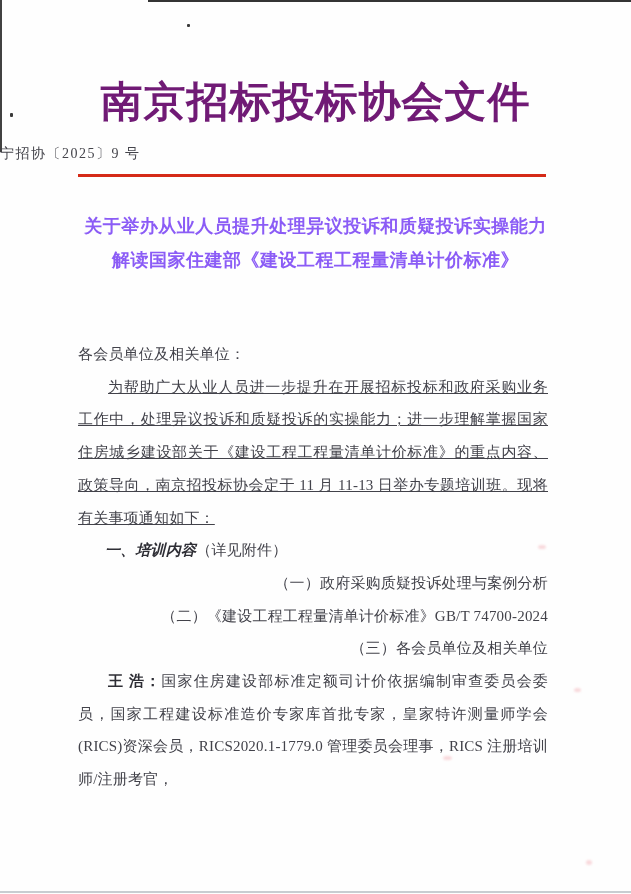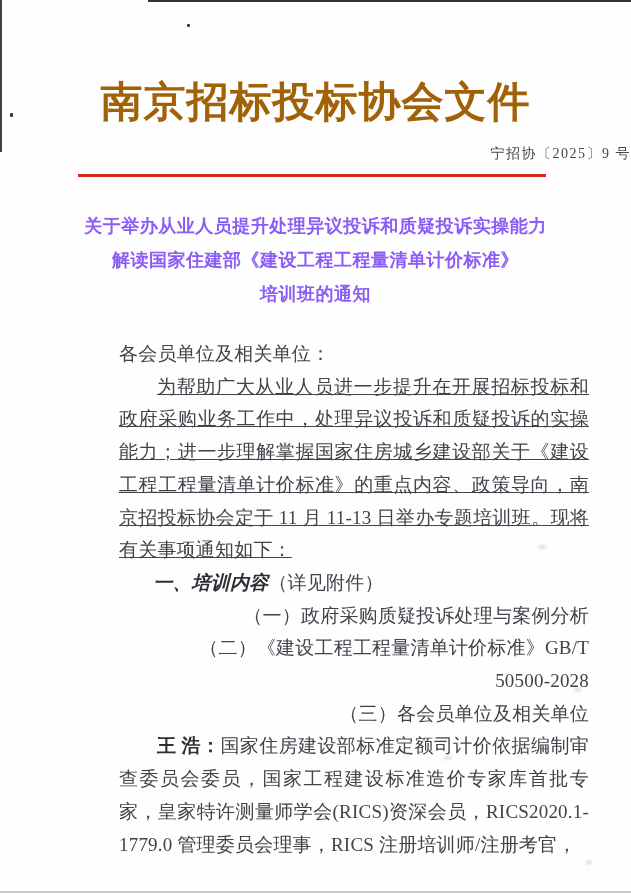--- a/index.html
+++ b/index.html
@@ -22,49 +22,48 @@
   .smudge.m1{left:538px;top:545px;width:8px;height:4px;}
   .smudge.m2{left:574px;top:688px;width:7px;height:4px;}
   .smudge.m3{left:443px;top:756px;width:9px;height:4px;}
   .smudge.m4{left:586px;top:860px;width:6px;height:5px;}
   
   .org-title{
     position:absolute;top:74px;left:0;width:100%;
     text-align:center;
     font-size:42px;font-weight:bold;
     letter-spacing:1px;
-    color:#a16207;
+    color:#701a75;
   }
   .doc-number{
     position:absolute;top:145px;left:0;width:100%;
-    text-align:right;
+    text-align:left;
     font-size:14px;letter-spacing:1.5px;
     color:#44444b;
   }
   .red-rule{
     position:absolute;top:174px;left:78px;width:468px;height:3px;
     background:#d52a17;
   }
   
   .doc-title{
     position:absolute;top:209px;left:40px;width:551px;
     text-align:center;
     font-size:18px;font-weight:bold;
     color:#8b5cf6;
     line-height:34px;
     letter-spacing:.5px;
   }
   
   .body-text{
     position:absolute;top:338px;left:78px;width:470px;
-    font-size:19px;
+    font-size:15px;
     line-height:32.7px;
     color:#42424a;
     letter-spacing:.2px;
-    margin-left:41px;
   }
   .body-text p{margin:0;padding:0;}
   .p-intro{text-indent:2em;text-align:justify;text-decoration:underline;}
   .p-heading{text-indent:1.8em;}
   .p-heading .hb{font-weight:bold;color:#2e2e35;font-style:italic;}
   .p-item{text-indent:1.6em;text-align:right;}
   .p-teacher{text-indent:2em;text-align:justify;}
   .p-teacher .tname{font-weight:bold;color:#2e2e35;}
 </style>
 </head>
@@ -82,26 +81,25 @@
   <div class="smudge m3"></div>
   <div class="smudge m4"></div>
 
   <div class="org-title">南京招标投标协会文件</div>
   <div class="doc-number">宁招协〔2025〕9 号</div>
   <div class="red-rule"></div>
 
   <div class="doc-title">
     <div>关于举办从业人员提升处理异议投诉和质疑投诉实操能力</div>
     <div>解读国家住建部《建设工程工程量清单计价标准》</div>
-    <div>培训班的通知</div>
   </div>
 
   <div class="body-text">
     <p class="p-salutation">各会员单位及相关单位：</p>
     <p class="p-intro">为帮助广大从业人员进一步提升在开展招标投标和政府采购业务工作中，处理异议投诉和质疑投诉的实操能力；进一步理解掌握国家住房城乡建设部关于《建设工程工程量清单计价标准》的重点内容、政策导向，南京招投标协会定于 11 月 11-13 日举办专题培训班。现将有关事项通知如下：</p>
     <p class="p-heading"><span class="hb">一、培训内容</span><span>（详见附件）</span></p>
     <p class="p-item">（一）政府采购质疑投诉处理与案例分析</p>
-    <p class="p-item">（二）《建设工程工程量清单计价标准》GB/T 50500-2028</p>
+    <p class="p-item">（二）《建设工程工程量清单计价标准》GB/T 74700-2024</p>
     <p class="p-item">（三）各会员单位及相关单位</p>
     <p class="p-teacher"><span class="tname">王 浩：</span><span>国家住房建设部标准定额司计价依据编制审查委员会委员，国家工程建设标准造价专家库首批专家，皇家特许测量师学会(RICS)资深会员，RICS2020.1-1779.0 管理委员会理事，RICS 注册培训师/注册考官，</span></p>
   </div>
 
 </div>
 
 </body></html>

